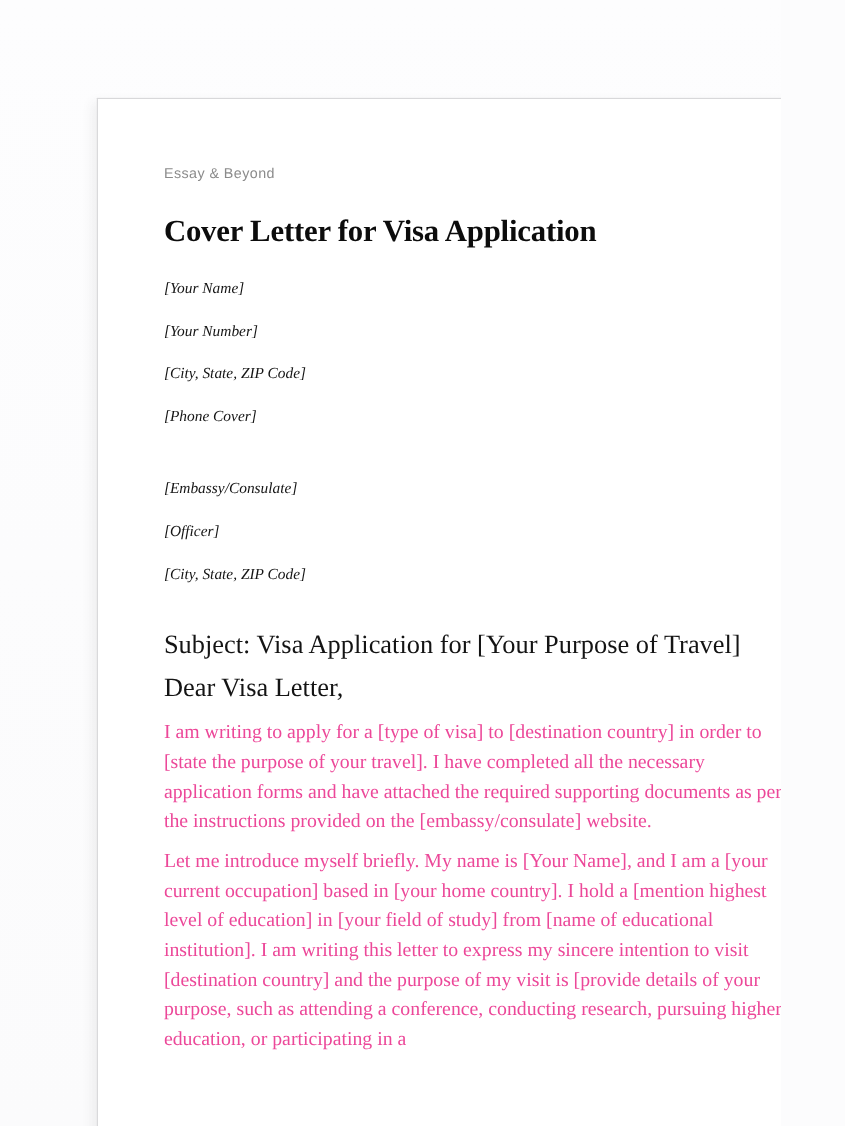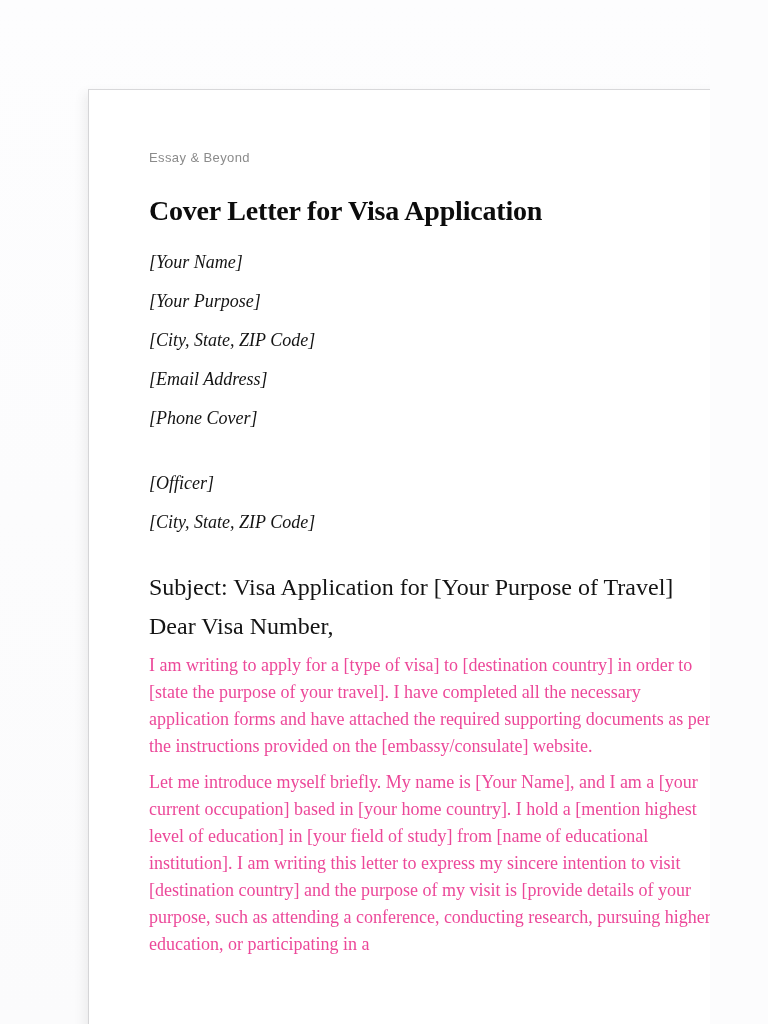--- a/index.html
+++ b/index.html
@@ -51,21 +51,21 @@
     letter-spacing: -0.2px;
     color: #0c0c0c;
   }
 
   .address-block {
     margin-top: 20px;
   }
 
   .address-line {
     font-style: italic;
-    font-size: 18px;
+    font-size: 14px;
     line-height: 27px;
     color: #141414;
     margin-bottom: 12px;
   }
 
   .recipient-block,
   .subject-block {
     margin-top: 38px;
   }
 
@@ -93,34 +93,34 @@
 
 <div class="canvas">
   <div class="doc-page">
 
     <div class="brand">Essay &amp; Beyond</div>
 
     <h1 class="letter-title">Cover Letter for Visa Application</h1>
 
     <div class="address-block">
       <div class="address-line">[Your Name]</div>
-      <div class="address-line">[Your Purpose]</div>
+      <div class="address-line">[Your Number]</div>
       <div class="address-line">[City, State, ZIP Code]</div>
-      <div class="address-line">[Email Address]</div>
       <div class="address-line">[Phone Cover]</div>
     </div>
 
     <div class="address-block recipient-block">
+      <div class="address-line">[Embassy/Consulate]</div>
       <div class="address-line">[Officer]</div>
       <div class="address-line">[City, State, ZIP Code]</div>
     </div>
 
     <div class="subject-block">
       <div class="plain-line">Subject: Visa Application for [Your Purpose of Travel]</div>
-      <div class="plain-line">Dear Visa Number,</div>
+      <div class="plain-line">Dear Visa Letter,</div>
     </div>
 
     <div class="body-block">
       <p class="letter-paragraph">I am writing to apply for a [type of visa] to [destination country] in order to [state the purpose of your travel]. I have completed all the necessary application forms and have attached the required supporting documents as per the instructions provided on the [embassy/consulate] website.</p>
       <p class="letter-paragraph">Let me introduce myself briefly. My name is [Your Name], and I am a [your current occupation] based in [your home country]. I hold a [mention highest level of education] in [your field of study] from [name of educational institution]. I am writing this letter to express my sincere intention to visit [destination country] and the purpose of my visit is [provide details of your purpose, such as attending a conference, conducting research, pursuing higher education, or participating in a</p>
     </div>
 
   </div>
 </div>
 

